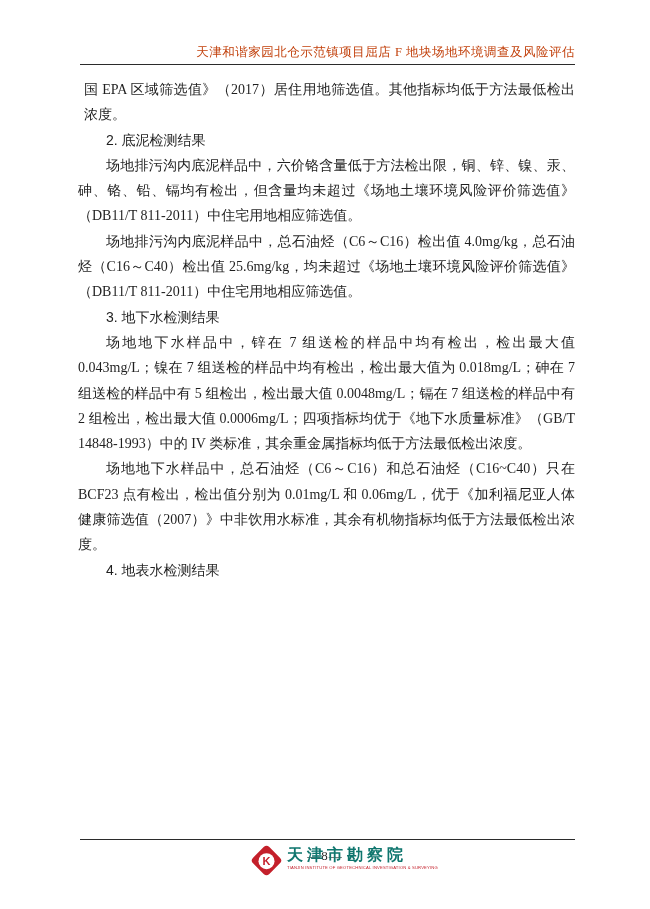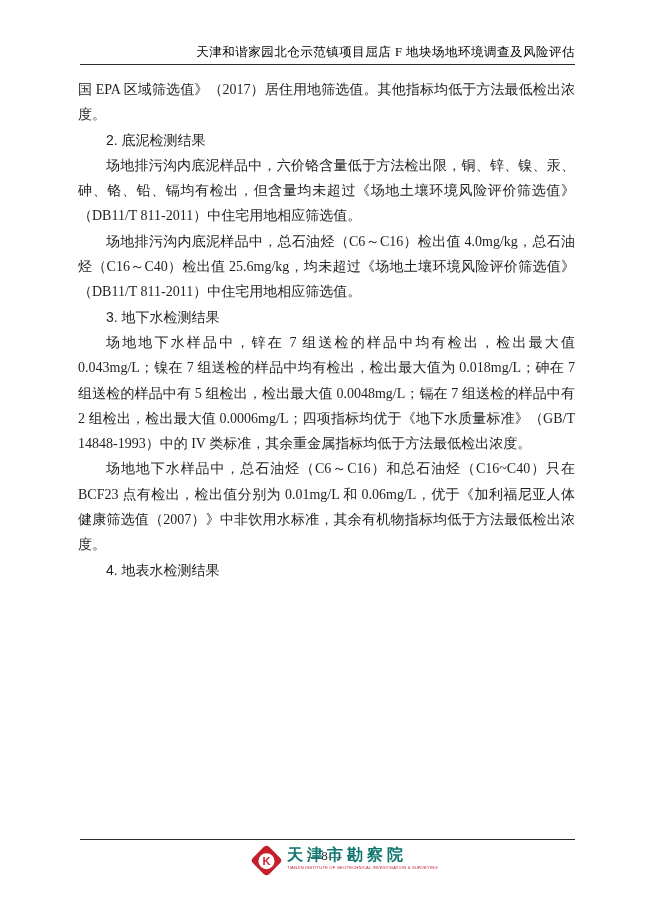--- a/index.html
+++ b/index.html
@@ -17,21 +17,21 @@
 
   
   .header-title {
     position: absolute;
     top: 44px;
     left: 80px;
     width: 495px;
     text-align: right;
     font-size: 12.5px;
     letter-spacing: 0.5px;
-    color: #000000;
+    color: #c2410c;
   }
   .header-rule {
     position: absolute;
     top: 64px;
     left: 80px;
     width: 495px;
     border-top: 1.5px solid #2b2b2b;
   }
 
   
@@ -39,21 +39,21 @@
     position: absolute;
     top: 77px;
     left: 78px;
     width: 497px;
     font-size: 14px;
     line-height: 25.3px;
     text-align: justify;
     text-justify: inter-character;
   }
   .content p { margin: 0; text-indent: 2em; }
-  .content p.cont { text-indent: 0; }
+  .content p.cont { text-indent: 0; margin-left: 6px; }
   .content p.h {
     font-weight: normal;
     font-family: "Liberation Sans", "DejaVu Sans", sans-serif;
     font-size: 14px;
   }
 
   
   .footer-rule {
     position: absolute;
     top: 839px;

